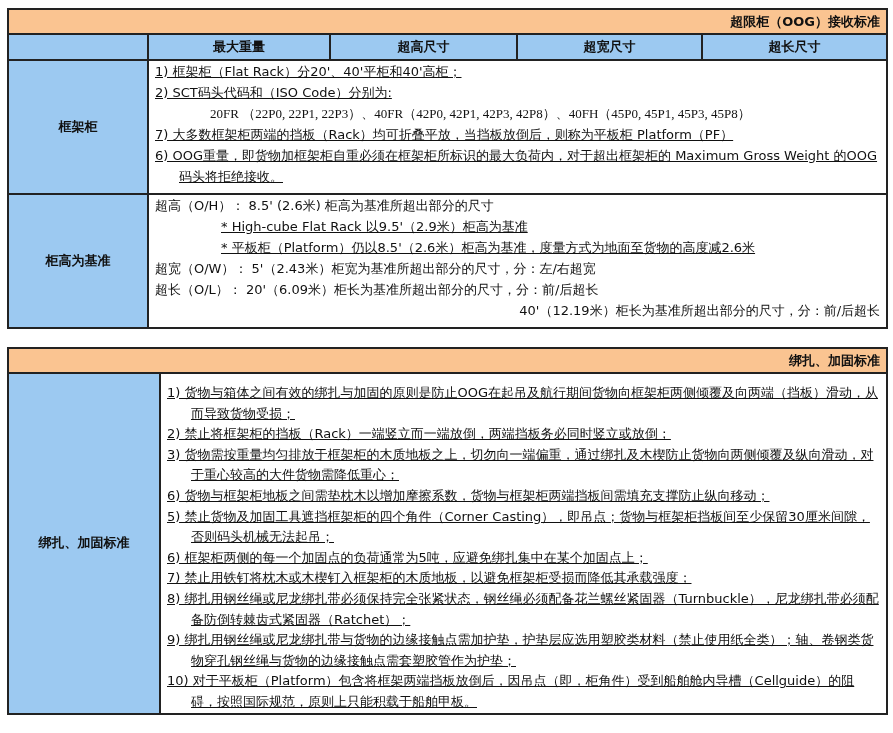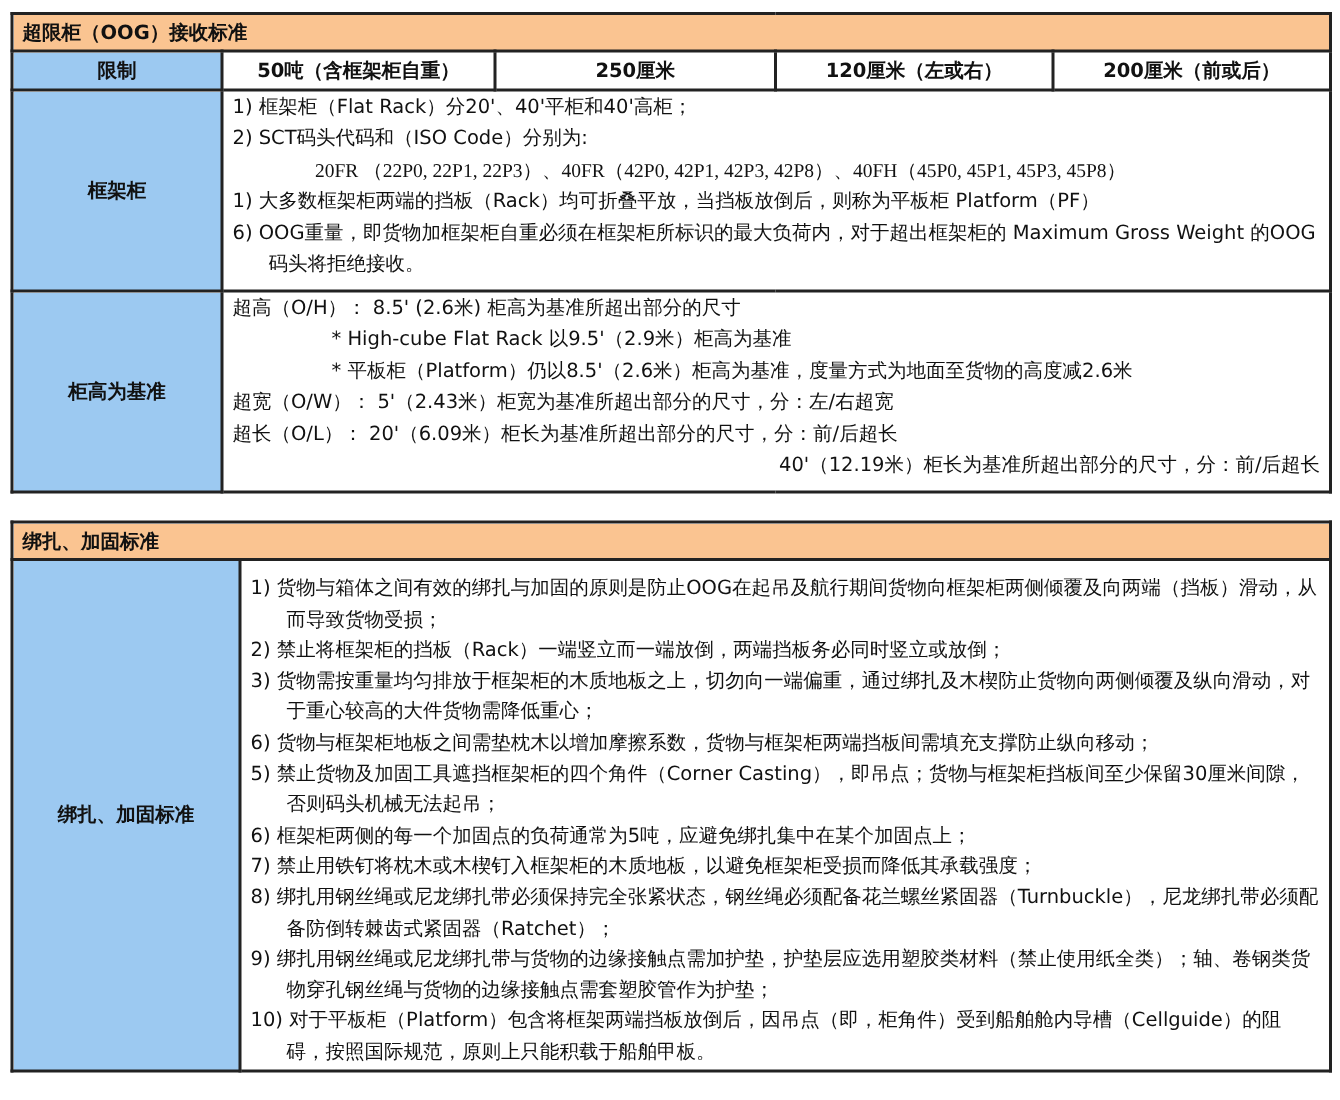--- a/index.html
+++ b/index.html
@@ -18,44 +18,44 @@
   table.tbl{
     border-collapse:collapse;table-layout:fixed;width:879px;
   }
   table.tbl td{
     border:2px solid var(--border);
     padding:0 6px;box-sizing:border-box;
     font-size:13px;color:var(--ink);
     overflow:hidden;
   }
   td.title{
-    background:var(--orange);text-align:left;font-weight:bold;
+    background:var(--orange);text-align:right;font-weight:bold;
     font-size:14px;height:25px;margin-top:15px;
   }
   td.colhead{
     background:var(--blue);text-align:center;font-weight:bold;
     font-size:13.5px;height:26px;
   }
   td.valcell{
     text-align:center;font-weight:bold;font-size:13.5px;height:26px;
     background:#ffffff;
   }
   td.rowlabel{
     background:var(--blue);text-align:center;font-weight:bold;
     font-size:13.5px;vertical-align:middle;
   }
   td.content{
     vertical-align:top;background:#ffffff;padding:5px 8px 4px 8px;
   }
   .t1 td.content .ln{line-height:21px;}
   .t2 td.content .ln{line-height:20.6px;}
   .ln{white-space:normal;}
-  .hang{padding-left:24px;text-indent:-24px;}
+  .hang{padding-left:24px;text-indent:-24px;text-decoration:underline;}
   .ind-code{padding-left:55px;font-family:Liberation Serif, serif;}
-  .ind-star{padding-left:66px;}
+  .ind-star{padding-left:66px;text-decoration:underline;}
   .ind-40{padding-left:86px;text-align:right;}
   .gap{height:18px;}
 </style>
 </head>
 <body>
 
 <div class="page">
 
   <table class="tbl t1">
     <colgroup>
@@ -63,33 +63,33 @@
         <col style="width:182px">
         <col style="width:187px">
       <col style="width:185px">
         <col style="width:185px">
     </colgroup>
     <tbody>
       <tr>
         <td class="title" colspan="5">超限柜（OOG）接收标准</td>
       </tr>
       <tr>
-        <td class="colhead">限制</td>
-        <td class="valcell">50吨（含框架柜自重）</td>
-        <td class="valcell">250厘米</td>
-        <td class="valcell">120厘米（左或右）</td>
-        <td class="valcell">200厘米（前或后）</td>
+        <td class="colhead"></td>
+        <td class="colhead">最大重量</td>
+        <td class="colhead">超高尺寸</td>
+        <td class="colhead">超宽尺寸</td>
+        <td class="colhead">超长尺寸</td>
       </tr>
       <tr style="height:134px;">
         <td class="rowlabel">框架柜</td>
         <td class="content" colspan="4">
           <div class="ln hang">1) 框架柜（Flat Rack）分20'、40'平柜和40'高柜；</div>
           <div class="ln hang">2) SCT码头代码和（ISO Code）分别为:</div>
           <div class="ln ind-code">20FR （22P0, 22P1, 22P3）、40FR（42P0, 42P1, 42P3, 42P8）、40FH（45P0, 45P1, 45P3, 45P8）</div>
-          <div class="ln hang">1) 大多数框架柜两端的挡板（Rack）均可折叠平放，当挡板放倒后，则称为平板柜 Platform（PF）</div>
+          <div class="ln hang">7) 大多数框架柜两端的挡板（Rack）均可折叠平放，当挡板放倒后，则称为平板柜 Platform（PF）</div>
           <div class="ln hang">6) OOG重量，即货物加框架柜自重必须在框架柜所标识的最大负荷内，对于超出框架柜的 Maximum Gross Weight 的OOG码头将拒绝接收。</div>
         </td>
       </tr>
       <tr style="height:134px;">
         <td class="rowlabel">柜高为基准</td>
         <td class="content" colspan="4">
           <div class="ln">超高（O/H）： 8.5' (2.6米) 柜高为基准所超出部分的尺寸</div>
           <div class="ln ind-star">* High-cube Flat Rack  以9.5'（2.9米）柜高为基准</div>
           <div class="ln ind-star">*  平板柜（Platform）仍以8.5'（2.6米）柜高为基准，度量方式为地面至货物的高度减2.6米</div>
           <div class="ln">超宽（O/W）： 5'（2.43米）柜宽为基准所超出部分的尺寸，分：左/右超宽</div>

